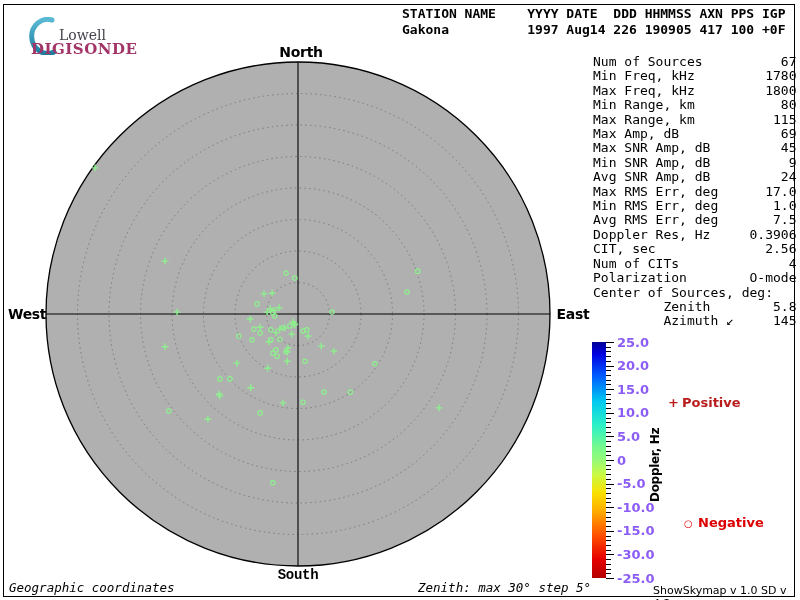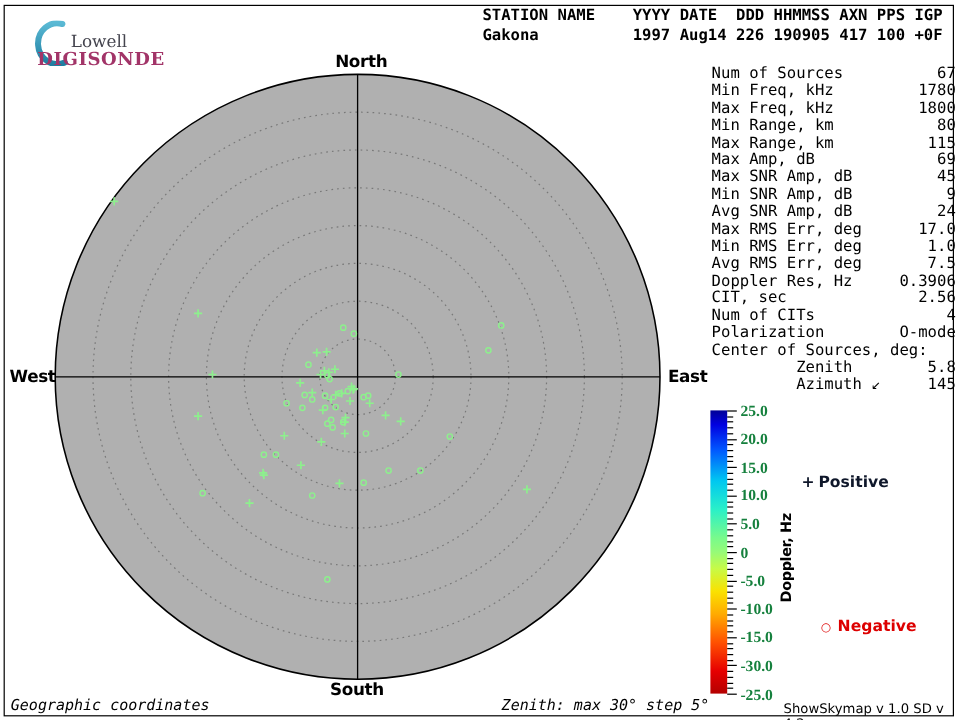--- a/index.html
+++ b/index.html
@@ -14,30 +14,30 @@
   #logo-digisonde{left:19px;top:32px;font-family:"DejaVu Serif",serif;font-size:15px;font-weight:bold;
                   color:#a23468;letter-spacing:0.5px;}
   
   .hdr{left:402px;white-space:pre;font-family:"DejaVu Sans Mono","Liberation Mono",monospace;
        font-size:13px;font-weight:bold;color:#000;}
   #header-line1{top:6px;}
   #header-line2{top:22px;}
   
   .compass{font-size:14px;font-weight:bold;color:#000;letter-spacing:-0.3px;}
   #lbl-north{left:278px;top:44px;width:46px;text-align:center;}
-  #lbl-south{left:275px;top:567px;width:46px;text-align:left;}
+  #lbl-south{left:275px;top:567px;width:46px;text-align:center;font-family:Liberation Mono, monospace;}
   #lbl-west{left:8px;top:306px;width:36px;text-align:right;}
   #lbl-east{left:553px;top:306px;width:40px;text-align:center;}
   
   #stats{left:593px;top:55px;white-space:pre;font-family:"DejaVu Sans Mono","Liberation Mono",monospace;
          font-size:13px;line-height:14.4px;color:#000;}
   
   #colorbar{left:592px;top:342px;width:14px;height:236px;}
   .cbar-tick{position:absolute;background:#000;height:1px;}
-  .cbar-label{position:absolute;font-size:13px;font-weight:bold;color:#15803d;line-height:13px;font-family:Liberation Serif, serif;}
+  .cbar-label{position:absolute;font-size:13px;font-weight:bold;color:#8b5cf6;line-height:13px;}
   #cbar-title{left:648px;top:413px;width:16px;height:104px;writing-mode:vertical-rl;
               transform:rotate(180deg);font-size:12px;font-weight:bold;text-align:center;
               letter-spacing:-0.3px;}
   
   .legend{font-size:13px;font-weight:bold;}
   #legend-positive{left:668px;top:395px;}
   #legend-negative{left:684px;top:515px;}
   .legend .mark{display:inline-block;width:14px;}
   #legend-negative .mark{font-size:10px;}
   
@@ -236,21 +236,21 @@
       <div class="cbar-label" style="left: 617px; top: 429.9px;">5.0</div>
       <div class="cbar-label" style="left: 617px; top: 453.5px;">0</div>
       <div class="cbar-label" style="left: 617px; top: 477.1px;">-5.0</div>
       <div class="cbar-label" style="left: 617px; top: 500.7px;">-10.0</div>
       <div class="cbar-label" style="left: 617px; top: 524.3px;">-15.0</div>
       <div class="cbar-label" style="left: 617px; top: 547.9px;">-30.0</div>
       <div class="cbar-label" style="left: 617px; top: 571.5px;">-25.0</div>
     </div>
   <div id="cbar-title" class="abs">Doppler, Hz</div>
 
-  <div id="legend-positive" class="abs legend" style="color: #0f172a;">
+  <div id="legend-positive" class="abs legend" style="color: #b91c1c;">
     <span class="mark">+</span><span>Positive</span>
   </div>
   <div id="legend-negative" class="abs legend" style="color: rgb(221, 0, 0);">
     <span class="mark">○</span><span>Negative</span>
   </div>
 
   <div id="footer-left" class="abs footer-mono">Geographic coordinates</div>
   <div id="footer-center" class="abs footer-mono">Zenith: max 30°  step 5°</div>
   <div id="footer-right" class="abs">ShowSkymap v 1.0   SD v 4.2</div>
 </div>

